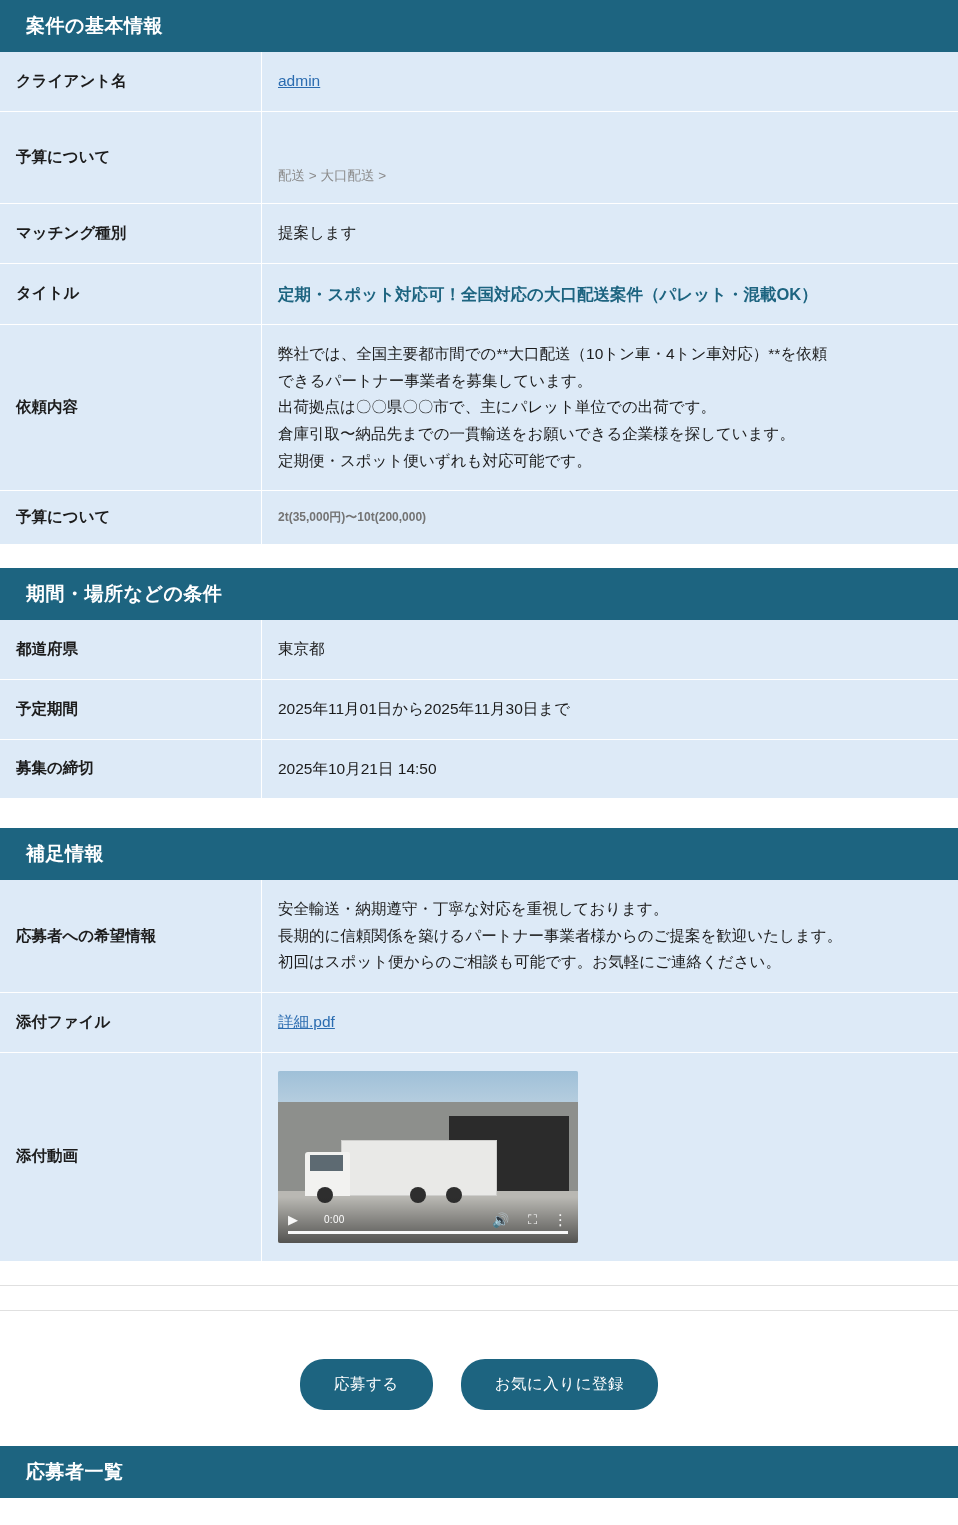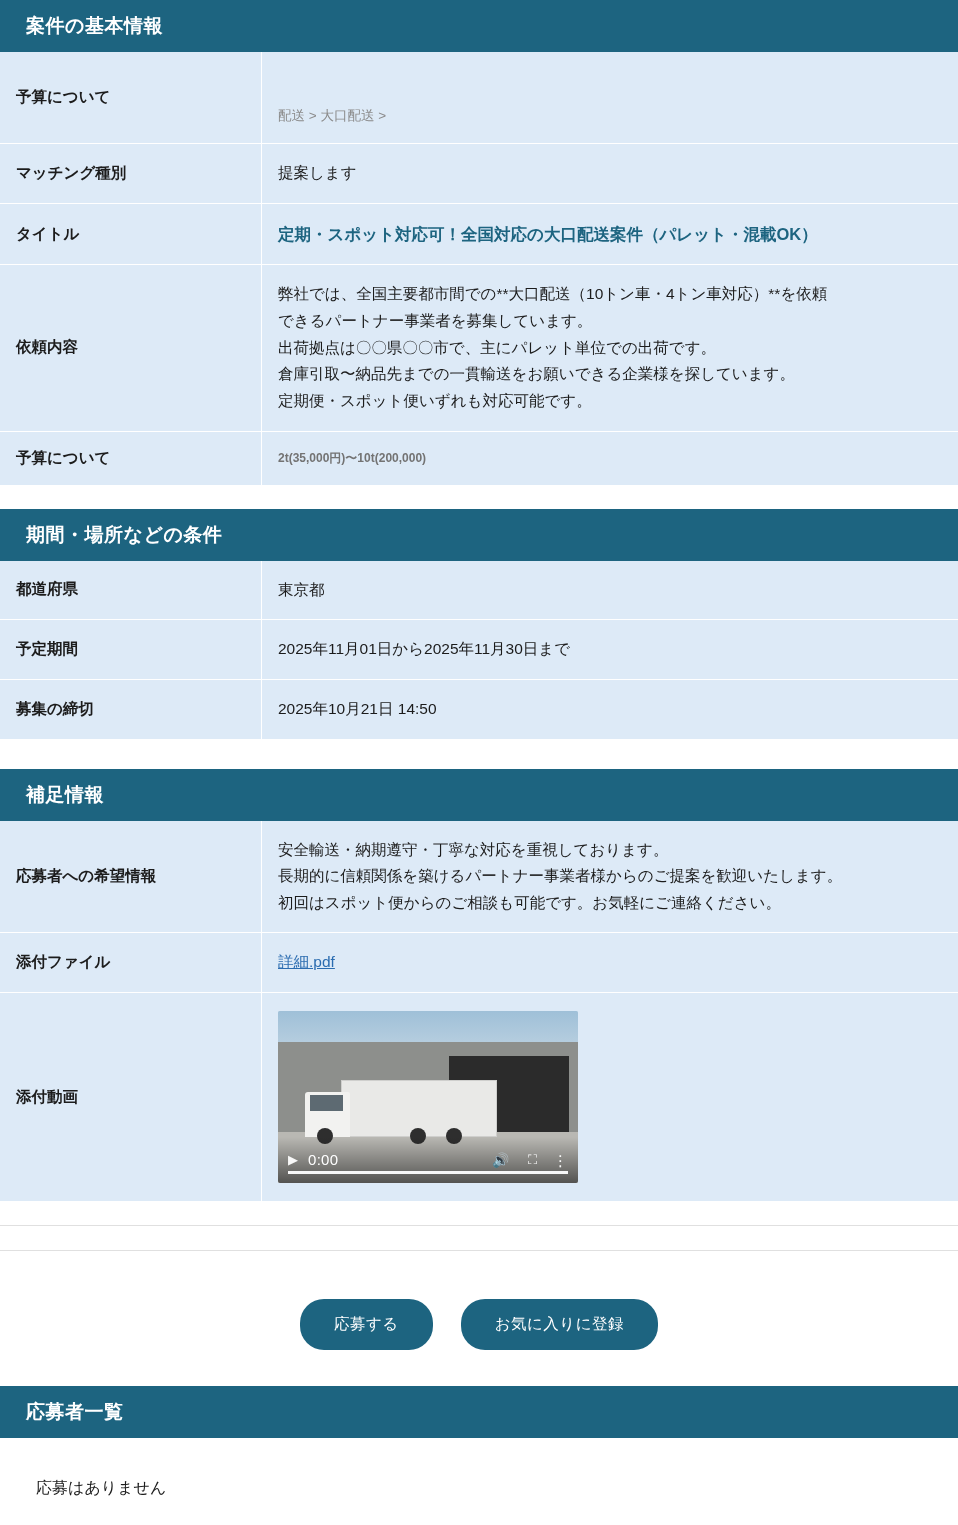--- a/index.html
+++ b/index.html
@@ -151,21 +151,21 @@
   }
   .ctrl {
     color: #ffffff;
     opacity: 0.95;
     cursor: pointer;
     display: inline-flex;
     align-items: center;
     justify-content: center;
   }
   .ctrl-play { font-size: 13px; margin-right: 10px; }
-  .time { font-size: 15px; margin-right: auto; letter-spacing: 0.3px; }
+  .time { font-size: 10px; margin-right: auto; letter-spacing: 0.3px; margin-left: 16px; }
   .ctrl-vol { margin-right: 18px; font-size: 14px; }
   .ctrl-full { margin-right: 16px; font-size: 13px; }
   .ctrl-more { font-size: 15px; line-height: 1; }
   .vid-progress {
     position: absolute; left: 10px; right: 10px; bottom: 9px;
     height: 3px; background: rgba(255,255,255,0.95);
     cursor: pointer;
   }
 
   
@@ -202,20 +202,26 @@
 </style>
 </head>
 <body>
 
 <div class="page">
 
   <div class="section">
     <div class="section-header">案件の基本情報</div>
     <div class="rows">
 
+      <div class="row">
+        <div class="row-label">クライアント名</div>
+        <div class="row-value">
+          <span class="link">admin</span>
+        </div>
+      </div>
 
       <div class="row">
         <div class="row-label">予算について</div>
         <div class="row-value">
           <span class="muted">配送 &gt; 大口配送  &gt;</span>
         </div>
       </div>
 
       <div class="row">
         <div class="row-label">マッチング種別</div>

